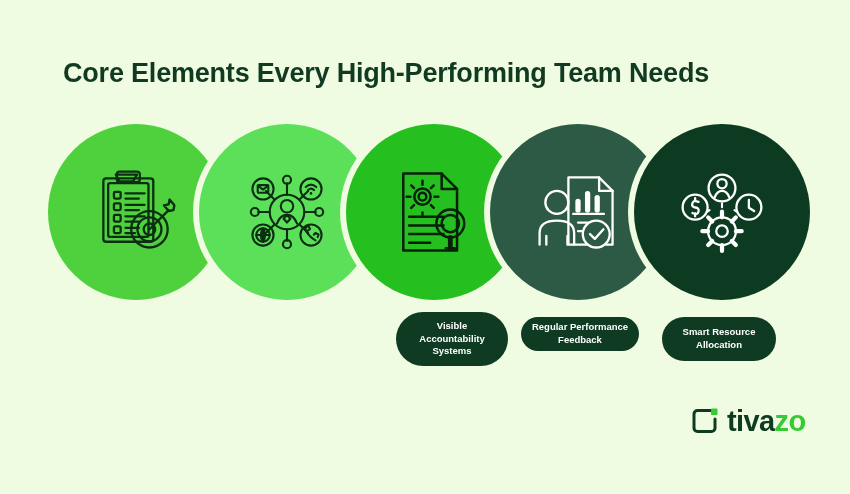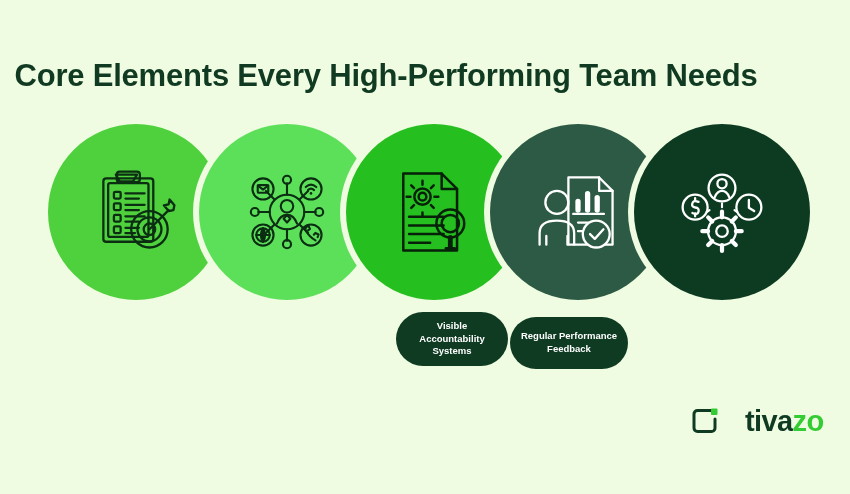--- a/index.html
+++ b/index.html
@@ -23,21 +23,21 @@
     box-sizing: border-box;
   }
 
   
   .title {
     position: absolute;
     top: 58px;
     left: 0;
     width: 772px;
     text-align: center;
-    font-size: 31px;
+    font-size: 27px;
     font-weight: bold;
     letter-spacing: -0.2px;
     color: #103a21;
     font-family: "Liberation Sans", sans-serif;
   }
 
   
   .circle-row {
     position: absolute;
     top: 124px;
@@ -113,21 +113,21 @@
     font-family: "Liberation Sans", sans-serif;
   }
 
   
   .logo {
     position: absolute;
     left: 690px;
     top: 406px;
     display: flex;
     align-items: center;
-    gap: 25px;
+    gap: 7px;
   }
   .logo-mark {
     width: 30px;
     height: 30px;
     position: relative;
     flex: none;
   }
   .logo-text {
     font-size: 29px;
     font-weight: bold;
@@ -290,21 +290,22 @@
                      M60.2 59.8 l4.2 -4.2 M39.8 80.2 l-4.2 4.2" stroke-width="4.4"></path>
           </svg>
         </div>
       </div>
     </div>
 
   </div>
 
   <div class="pill-row">
     <div class="pill" style="left:396px; top:0px;  width:112px; height:54px;">Visible Accountability Systems</div>
-    <div class="pill" style="left:510px; top:5px;  width:118px; height:52px;">Regular Performance Feedback</div>
+    <div class="pill" style="left:521px; top:5px;  width:118px; height:34px;">Regular Performance Feedback</div>
+    <div class="pill" style="left:662px; top:5px;  width:114px; height:44px;">Smart Resource Allocation</div>
   </div>
 
   <div class="logo">
     <div class="logo-mark">
       <svg viewBox="0 0 30 30" width="30" height="30" fill="none">
         <path d="M21.5 4.5 H7.5 A3.5 3.5 0 0 0 4 8 v14 A3.5 3.5 0 0 0 7.5 25.5
                  h14 A3.5 3.5 0 0 0 25 22 V13" stroke="#0e3b22" stroke-width="3" stroke-linecap="round"></path>
         <rect x="21" y="2.5" width="6.5" height="6.5" rx="1" fill="#33cc33"></rect>
       </svg>
     </div>

